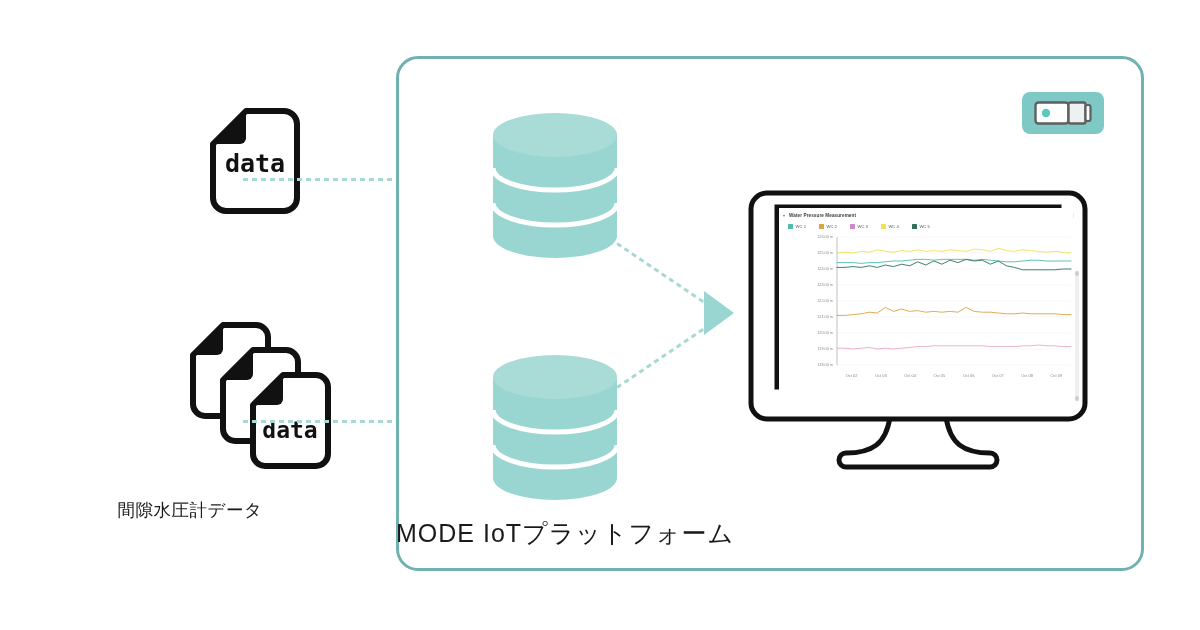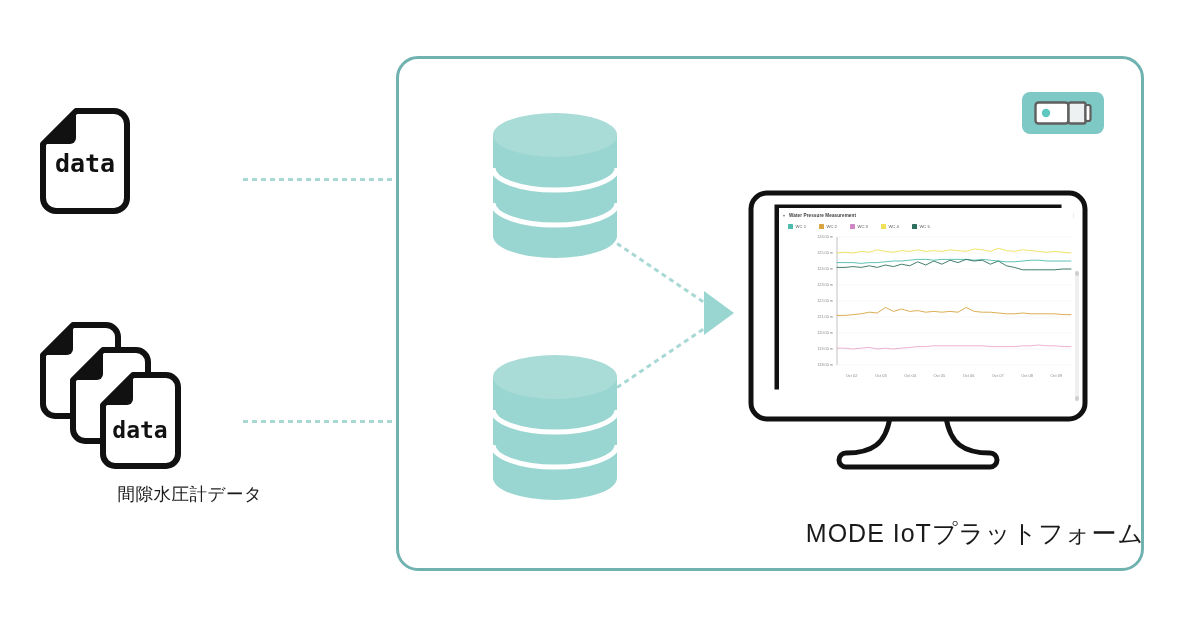--- a/index.html
+++ b/index.html
@@ -9,30 +9,30 @@
     font-family: "Liberation Sans", "DejaVu Sans", sans-serif;
     overflow: hidden;
   }
   #stage { position: relative; width: 1200px; height: 630px; }
 
   
   .source-block { position: absolute; text-align: center; }
   #source-1 { left: 40px; top: 108px; width: 260px; }
   #source-2 { left: 40px; top: 322px; width: 300px; }
 
-  .doc-icon-wrap { display: flex; justify-content: flex-start; align-items: flex-start; }
+  .doc-icon-wrap { display: flex; justify-content: flex-end; align-items: flex-start; }
   .src-label {
     margin-top: 10px;
     font-size: 17.5px;
     color: #1a1a1a;
     letter-spacing: 0.5px;
     white-space: nowrap;
   }
   #source-1 .src-label { margin-top: 14px; }
-  #source-2 .src-label { margin-top: 12px; }
+  #source-2 .src-label { margin-top: 28px; }
 
   
   .dotted-h {
     position: absolute;
     height: 3px;
     background-image: linear-gradient(to right, #a8d8d4 0 5px, transparent 5px 9px);
     background-size: 9px 3px;
     background-repeat: repeat-x;
   }
   #link-1 { left: 243px; top: 178px; width: 212px; }
@@ -56,21 +56,21 @@
     left: 396px; top: 56px;
     width: 748px; height: 515px;
     border: 3px solid #70b2b0;
     border-radius: 22px;
     background: #ffffff;
   }
   #platform-title {
     position: absolute;
     left: 396px; top: 517px;
     width: 748px;
-    text-align: right;
+    text-align: left;
     font-size: 25px;
     color: #1a1a1a;
     letter-spacing: 1px;
   }
 
   
   .cylinder { position: absolute; }
   #db-1 { left: 489px; top: 113px; }
   #db-2 { left: 489px; top: 355px; }
 

